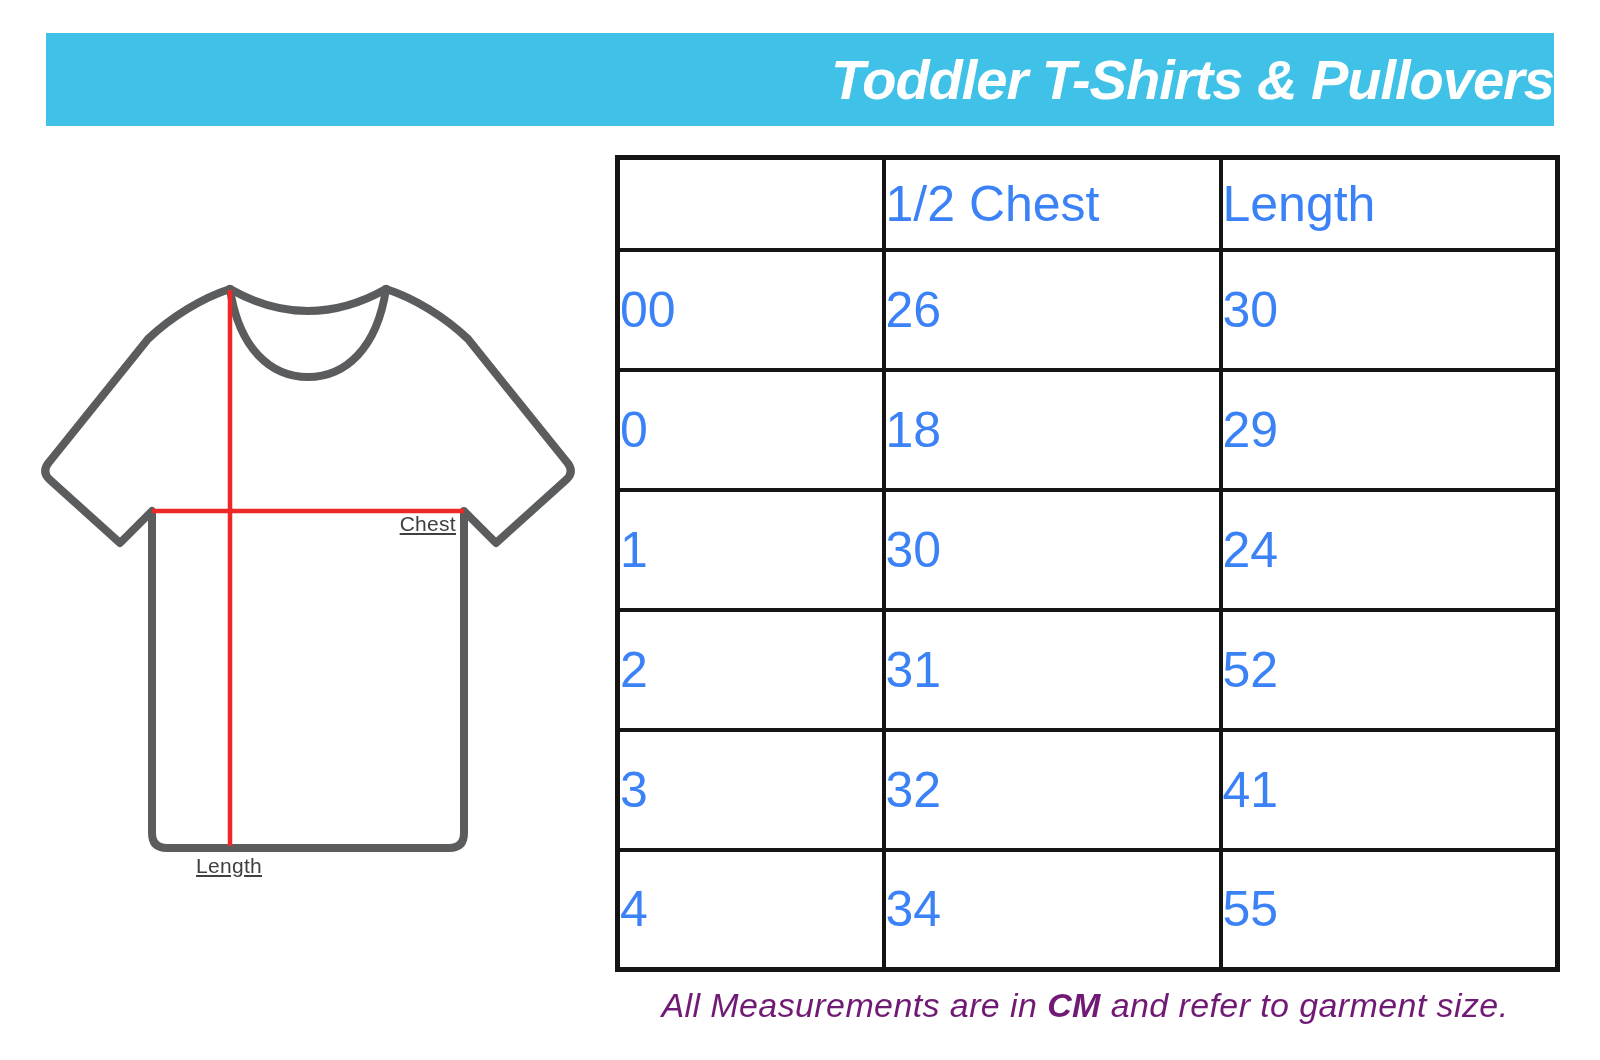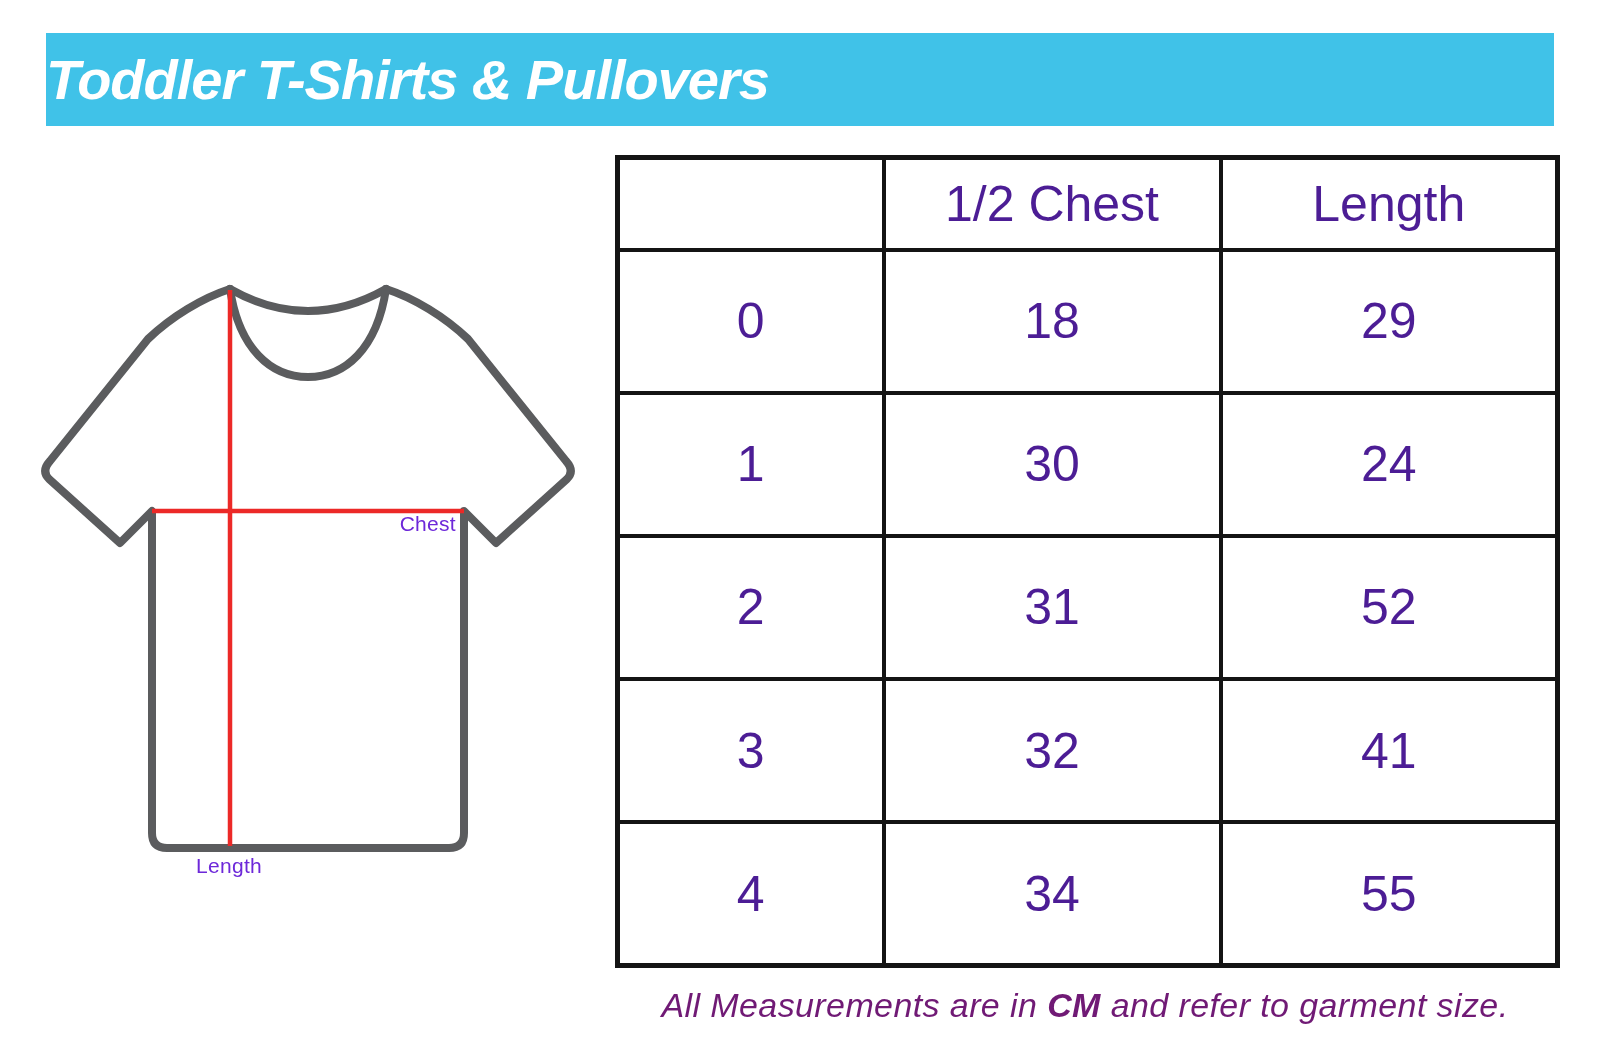--- a/index.html
+++ b/index.html
@@ -4,59 +4,60 @@
 <style>
   * { margin: 0; padding: 0; box-sizing: border-box; }
   html, body { width: 1600px; height: 1060px; background: #ffffff; overflow: hidden; }
   body { font-family: "Liberation Sans", sans-serif; position: relative; }
 
   
   .banner {
     position: absolute; left: 46px; top: 33px;
     width: 1508px; height: 93px;
     background: #40C2E8;
-    display: flex; align-items: center; justify-content: flex-start;
+    display: flex; align-items: center; justify-content: flex-end;
   }
   .banner h1 {
     color: #ffffff;
     font-size: 56px;
     font-style: italic;
     font-weight: 700;
     letter-spacing: -1px;
     white-space: nowrap;
   }
 
   
   .diagram { position: absolute; left: 0; top: 0; }
   .diagram svg { position: absolute; left: 28px; top: 275px; }
   .measure-label {
     position: absolute;
-    color: #6d28d9;
+    color: #404040;
     font-size: 21px;
     font-weight: 400;
     letter-spacing: 0.3px;
+    text-decoration: underline;
   }
   .chest-label { left: 296px; top: 512px; width: 160px; text-align: right; }
   .length-label { left: 149px; top: 854px; width: 160px; text-align: center; }
 
   
   .size-table {
     position: absolute; left: 615px; top: 155px;
     width: 940px; height: 813px;
     border-collapse: collapse;
     table-layout: fixed;
     border: 5px solid #141414;
   }
   .size-table th, .size-table td {
     border: 4px solid #141414;
-    text-align: center;
+    text-align: left;
     vertical-align: middle;
     font-size: 50px;
     font-weight: 400;
-    color: #4c1d95;
+    color: #3b82f6;
   }
   .size-table thead tr { height: 92px; }
   .size-table tbody tr { height: 120px; }
 
   
   .footer-note {
     position: absolute; left: 595px; top: 986px; width: 980px;
     text-align: center;
     font-size: 34px;
     font-style: italic;
@@ -113,20 +114,25 @@
   </colgroup>
   <thead>
     <tr>
       <th></th>
       <th>1/2 Chest</th>
       <th>Length</th>
     </tr>
   </thead>
   <tbody>
     <tr>
+      <td>00</td>
+      <td>26</td>
+      <td>30</td>
+    </tr>
+    <tr>
       <td>0</td>
       <td>18</td>
       <td>29</td>
     </tr>
     <tr>
       <td>1</td>
       <td>30</td>
       <td>24</td>
     </tr>
     <tr>

